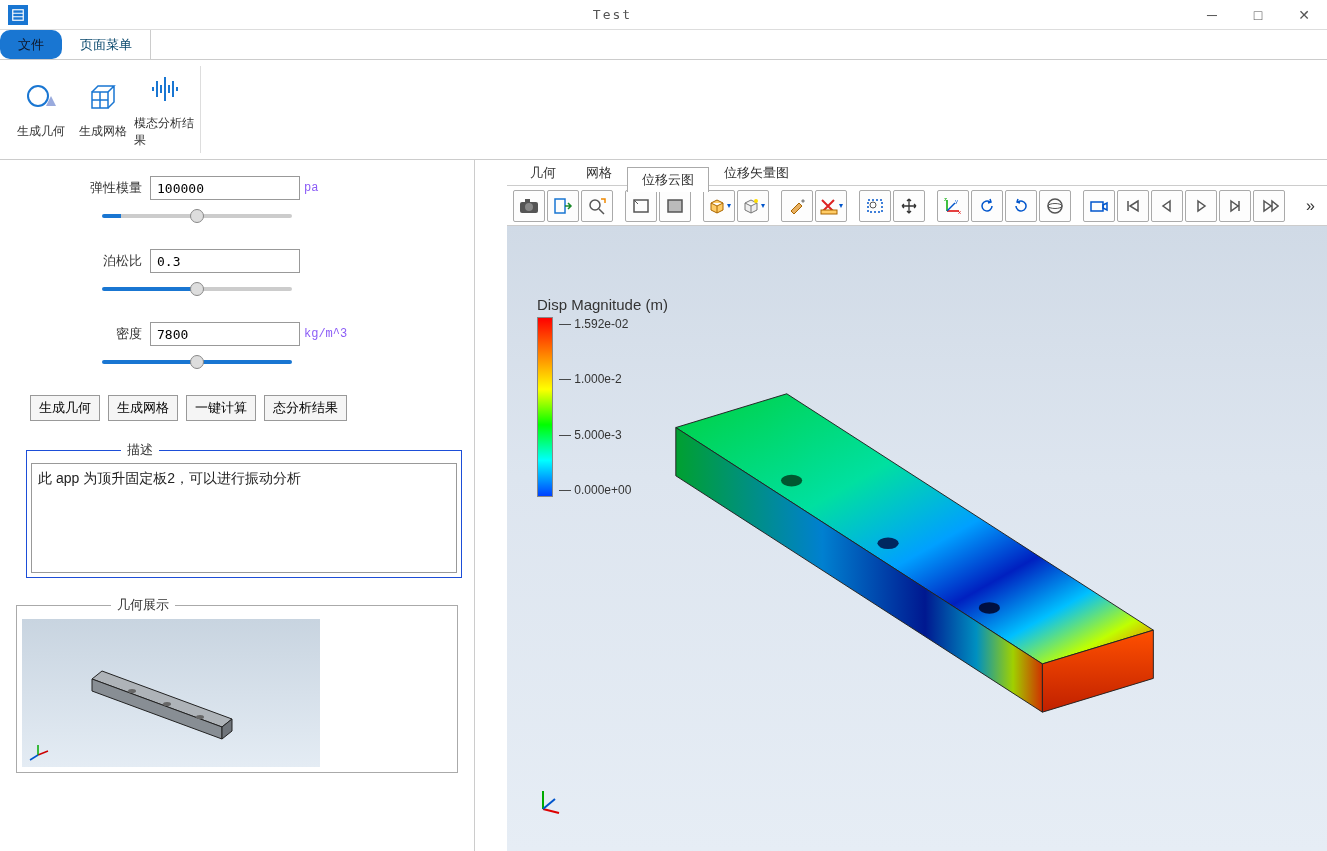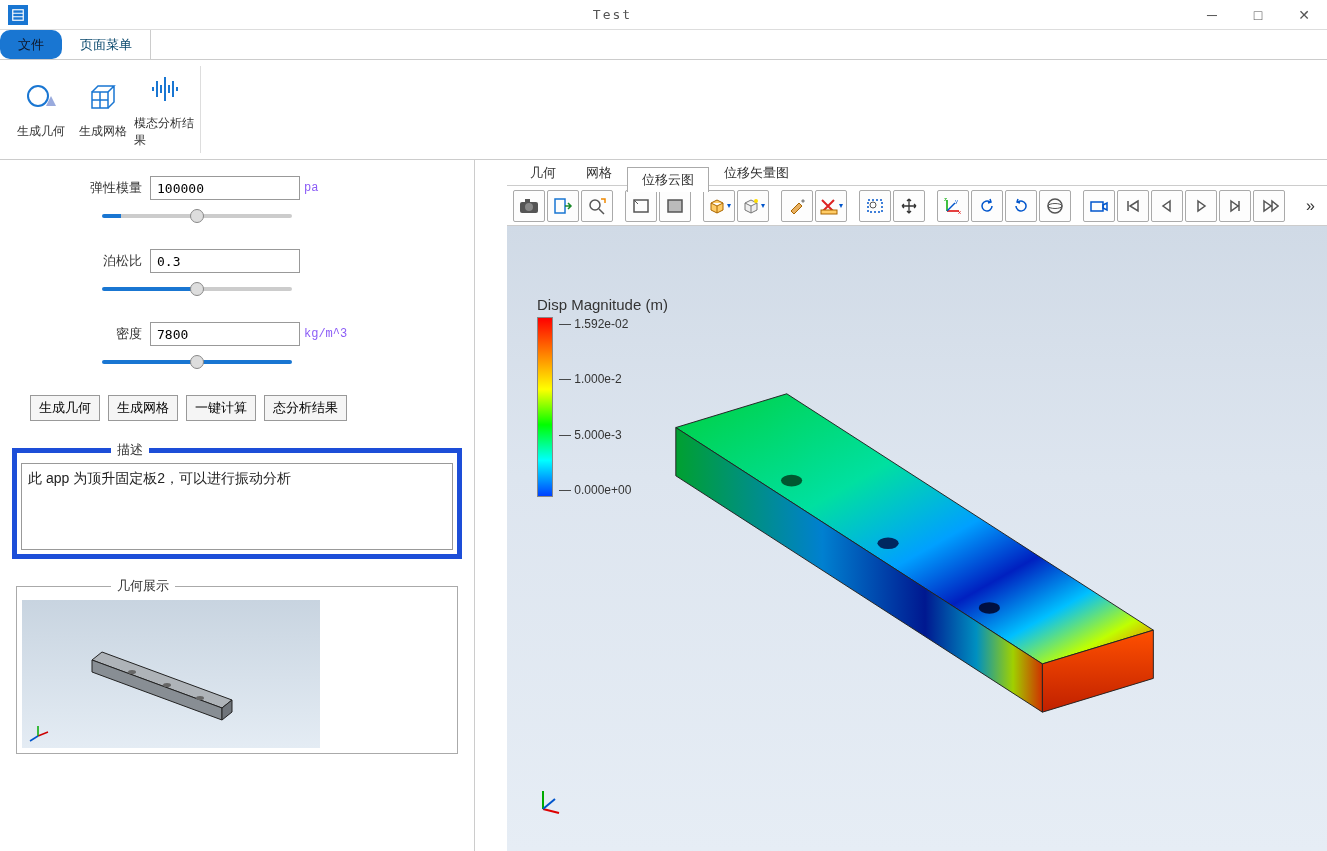--- a/index.html
+++ b/index.html
@@ -33,23 +33,23 @@
 .param-row .plabel { width: 60px; text-align:right; padding-right: 8px; font-size: 13px; color:#333; }
 .param-row input.pval { width: 150px; height: 24px; border: 1px solid #999; padding: 0 6px; font-size: 13px; font-family: Consolas, monospace; }
 .param-row .punit { padding-left: 4px; font-size: 12px; color:#8b5cf6;font-family:Liberation Mono, monospace; }
 .slider-row { padding-left: 92px; margin-bottom: 28px; }
 .slider-row input[type=range] { width: 190px; height: 4px; -webkit-appearance:none; background: linear-gradient(to right,#1976d2 var(--p,10%), #ccc var(--p,10%)); border-radius:2px; }
 .slider-row input[type=range]::-webkit-slider-thumb { -webkit-appearance:none; width:14px; height:14px; border-radius:50%; background:#ddd; border:1px solid #888; }
 
 .action-row { display:flex; gap: 8px; padding-left: 20px; margin-top: 20px; margin-bottom: 20px; }
 .action-row button { height: 26px; padding: 0 8px; border:1px solid #999; background:#f5f5f5; font-size: 13px; }
 
-fieldset.desc { border:5px solid #1d4ed8; margin: 4px 2px 18px 2px; padding: 4px; }
+fieldset.desc { border:1px solid #1d4ed8; margin: 4px 2px 18px 16px; padding: 4px; }
 fieldset.desc legend { padding: 0 6px; font-size:13px; margin-left: 90px; }
-fieldset.desc .descbox { border:1px solid #999; height: 87px; padding: 6px; font-size: 14px; color:#222; background:#fff; }
+fieldset.desc .descbox { border:1px solid #999; height: 110px; padding: 6px; font-size: 14px; color:#222; background:#fff; }
 
 fieldset.geom { border:1px solid #aaa; margin: 0 6px; padding: 4px; }
 fieldset.geom legend { padding: 0 6px; font-size:13px; margin-left: 90px; }
 .geom-preview { width: 300px; height: 150px; background: linear-gradient(#c8d4e0, #e4ecf4); position:relative; border:1px solid #fff; }
 
 
 .view-tabs { height: 26px; display:flex; align-items:stretch; border-bottom:1px solid #ccc; padding-left: 8px; background:#fff; }
 .view-tabs .vtab { padding: 0 14px; display:flex; align-items:center; font-size:13px; border:1px solid transparent; border-bottom:none; }
 .view-tabs .vtab.active { border-color:#aaa; background:#fff; position:relative; top:7px; }
 

